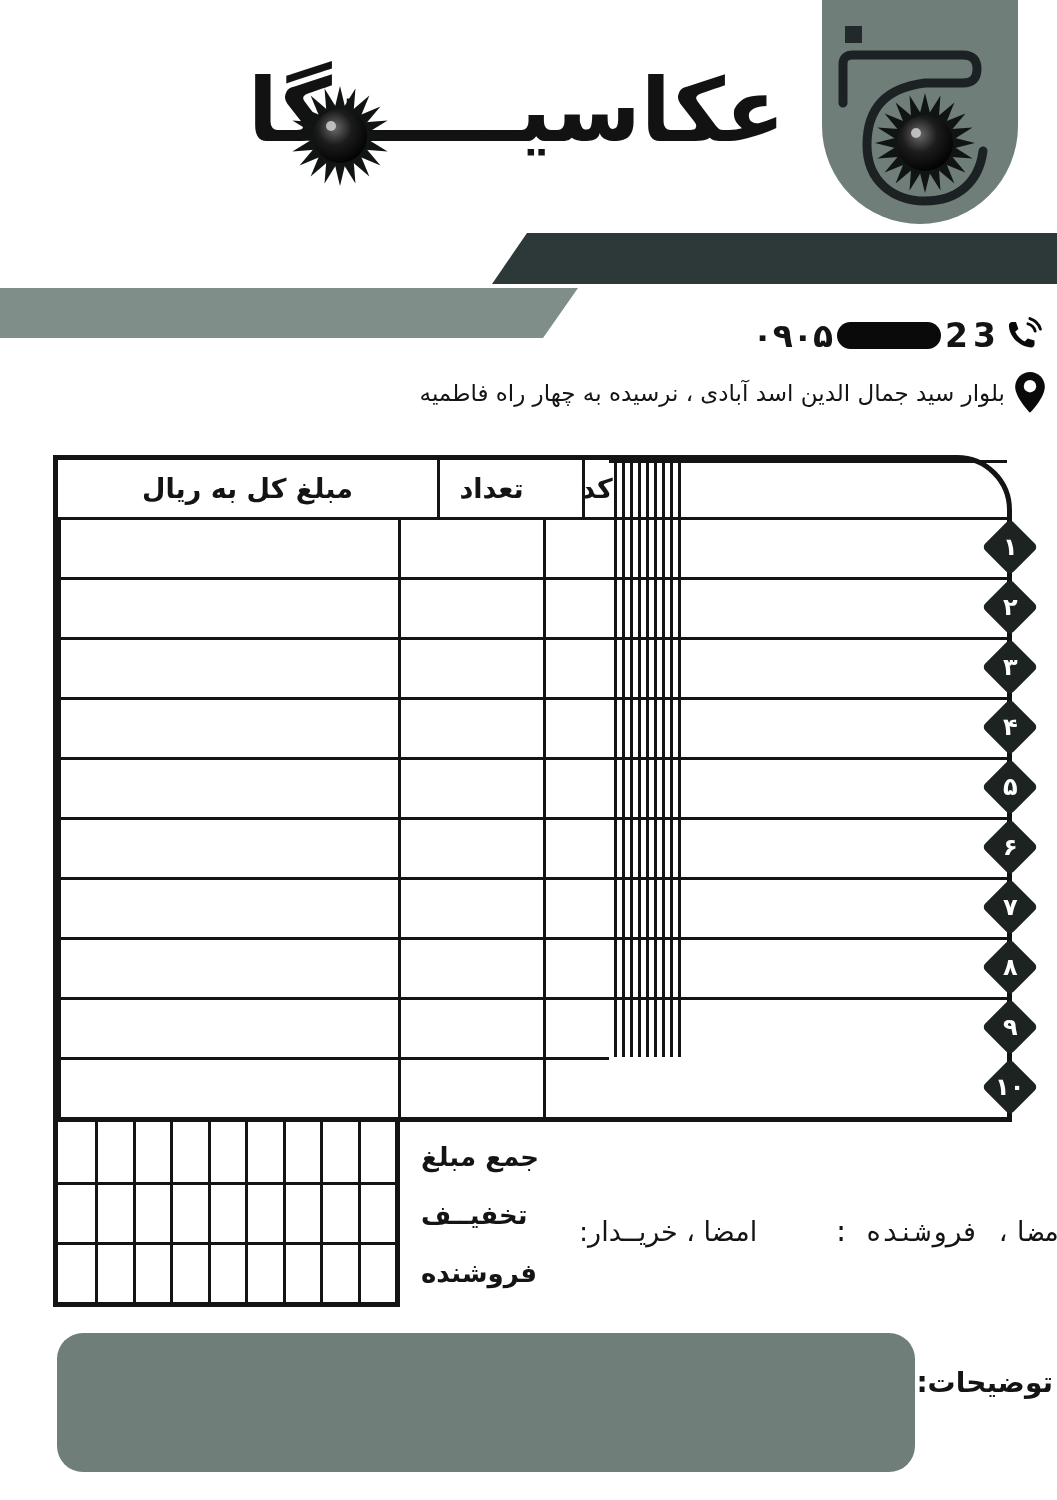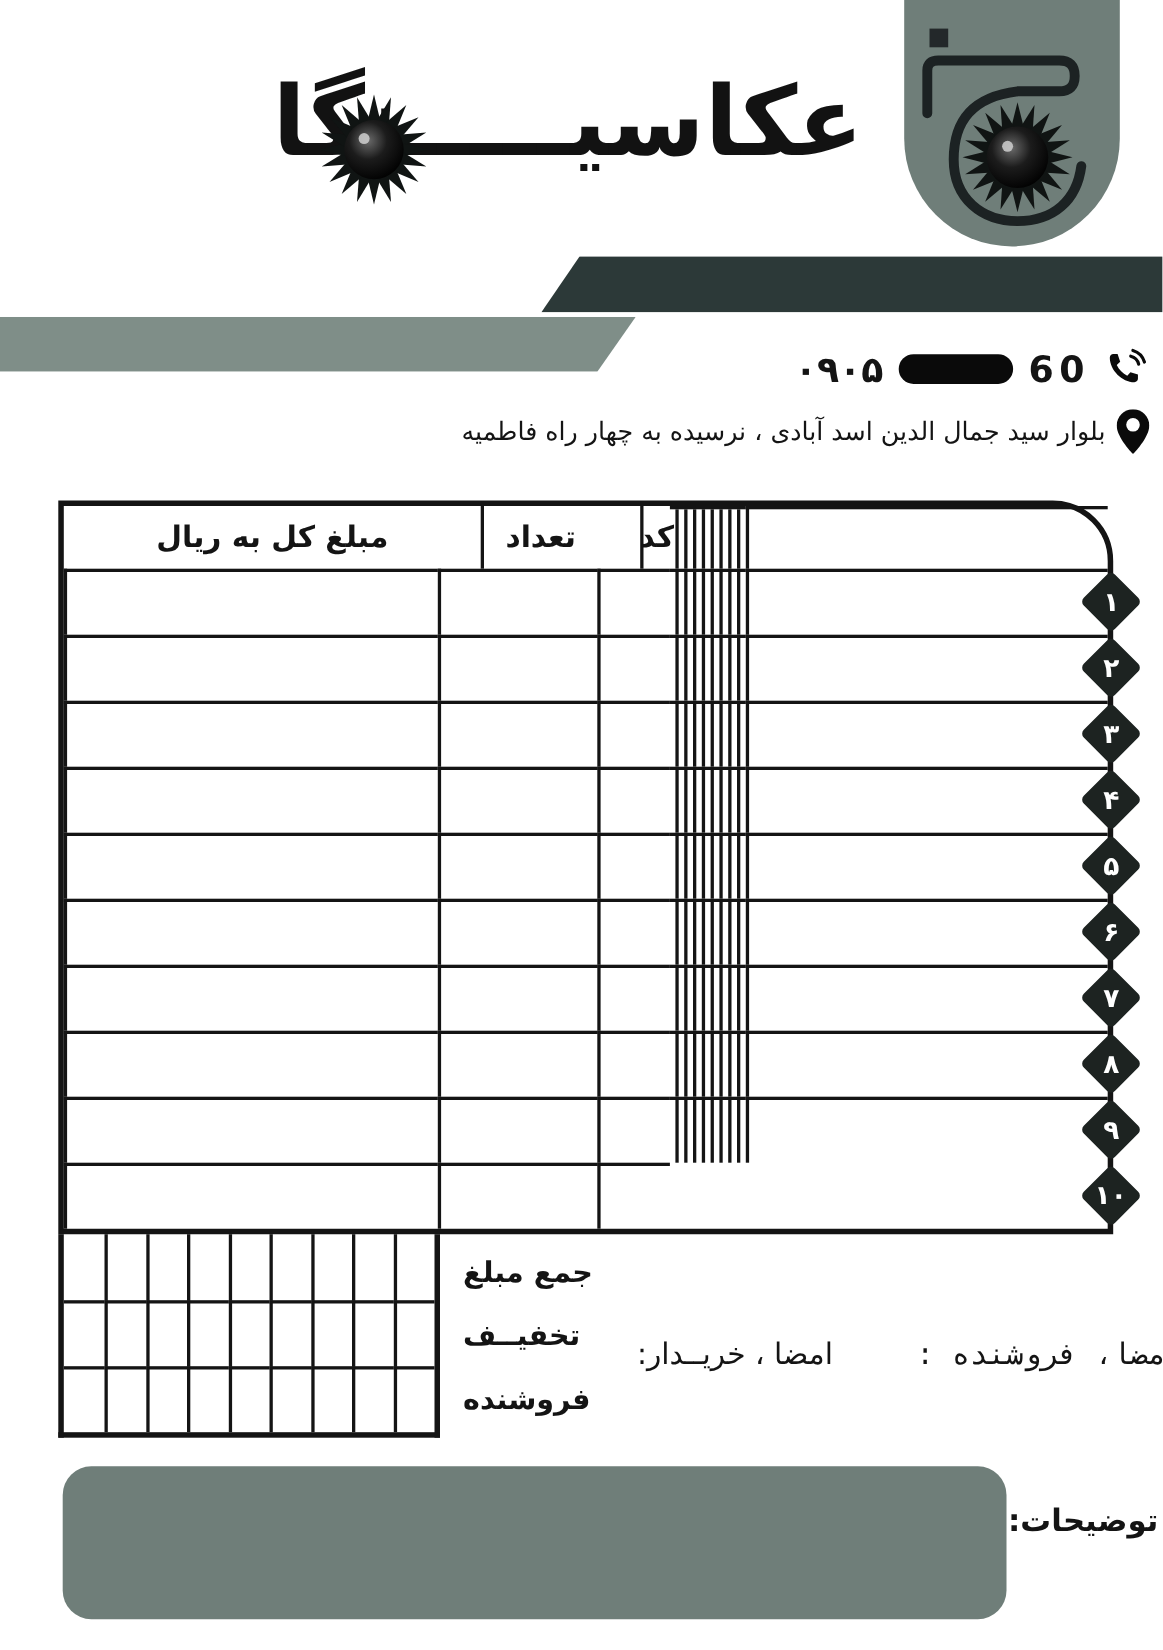--- a/index.html
+++ b/index.html
@@ -20,21 +20,21 @@
   .wordmark{right:272px;top:52px;font-size:88px;font-weight:bold;line-height:1.35;color:#121212;white-space:nowrap;letter-spacing:-2px;}
   .wordmark-burst{left:288px;top:84px;}
 
   
   .band-dark{left:0;top:233px;width:1057px;height:51px;background:var(--band-dark);
     clip-path:polygon(527px 0,1057px 0,1057px 51px,492px 51px);}
   .band-light{left:0;top:288px;width:1057px;height:50px;background:var(--band-light);
     clip-path:polygon(0 0,578px 0,543px 50px,0 50px);}
 
   
-  .phone-row{top:314px;right:12px;display:flex;align-items:center;gap:12px;direction:ltr;font-weight:bold;font-size:33px;letter-spacing:5px;}
+  .phone-row{top:314px;right:12px;display:flex;align-items:center;gap:2px;direction:ltr;font-weight:bold;font-size:33px;letter-spacing:5px;}
   .redact-pill{display:inline-block;width:104px;height:27px;background:#0a0a0a;border-radius:14px;margin:0 2px;}
   .addr-row{top:372px;right:12px;display:flex;align-items:center;gap:10px;direction:ltr;justify-content:center;}
   .addr-text{font-size:23px;direction:rtl;white-space:nowrap;}
 
   
   .table-wrap{left:53px;top:455px;width:959px;height:852px;}
   .main-table{position:absolute;left:0;top:0;width:959px;height:667px;border:5px solid var(--ink);
     border-top-right-radius:55px;display:grid;direction:ltr;
     grid-template-columns:340px 145px 66px 69px 1fr;
     grid-template-rows:57px repeat(10,60px);}
@@ -149,21 +149,21 @@
     </g>
   </svg>
 </div>
 
 <div class="abs band-dark"></div>
 <div class="abs band-light"></div>
 
 <div class="abs phone-row">
   <span>۰۹۰۵</span>
   <span class="redact-pill"></span>
-  <span>60</span>
+  <span>23</span>
   <svg width="42" height="42" viewBox="0 0 32 32">
     <path d="M7 6 C5.6 6 4.5 7.2 4.5 8.5 C4.5 17 13 25.5 21.5 25.5 C23 25.5 24 24.4 24 23 L24 20.2 L18.8 18.6 L16.6 21 C13.4 19.4 11 17 9.3 13.6 L11.7 11.4 L9.9 6 Z" fill="#0a0a0a"></path>
     <path d="M19 7.5 a7.5 7.5 0 0 1 5.5 5.5" fill="none" stroke="#0a0a0a" stroke-width="2.2" stroke-linecap="round"></path>
     <path d="M20.5 3.5 a12 12 0 0 1 8 8" fill="none" stroke="#0a0a0a" stroke-width="2.2" stroke-linecap="round"></path>
   </svg>
 </div>
 
 <div class="abs addr-row">
   <span class="addr-text">بلوار سید جمال الدین اسد آبادی ، نرسیده به چهار راه فاطمیه</span>
   <svg width="30" height="42" viewBox="0 0 24 34">

